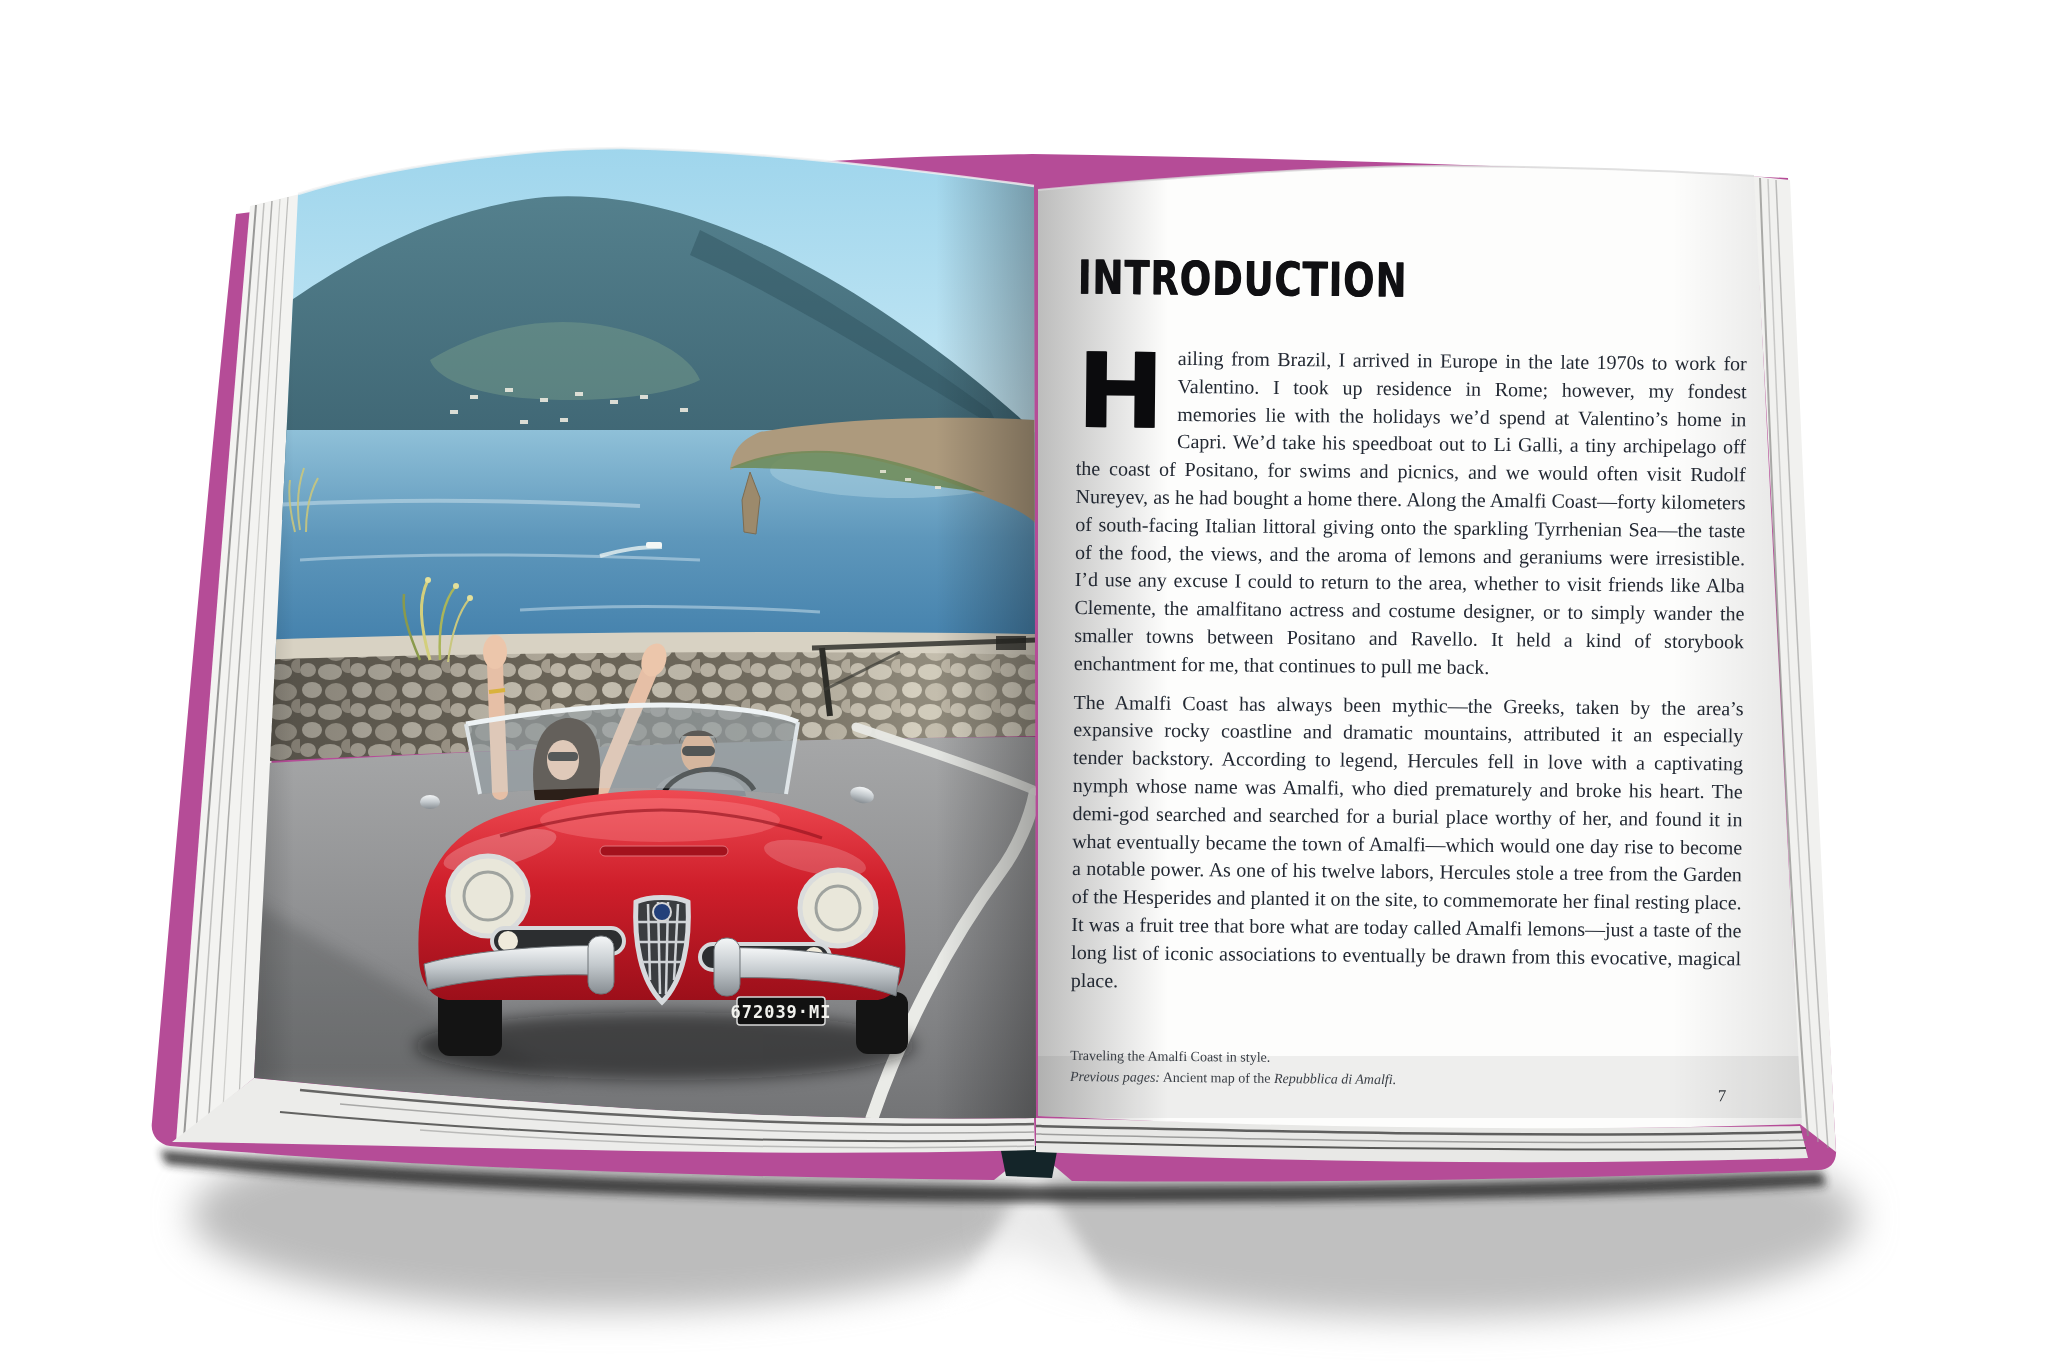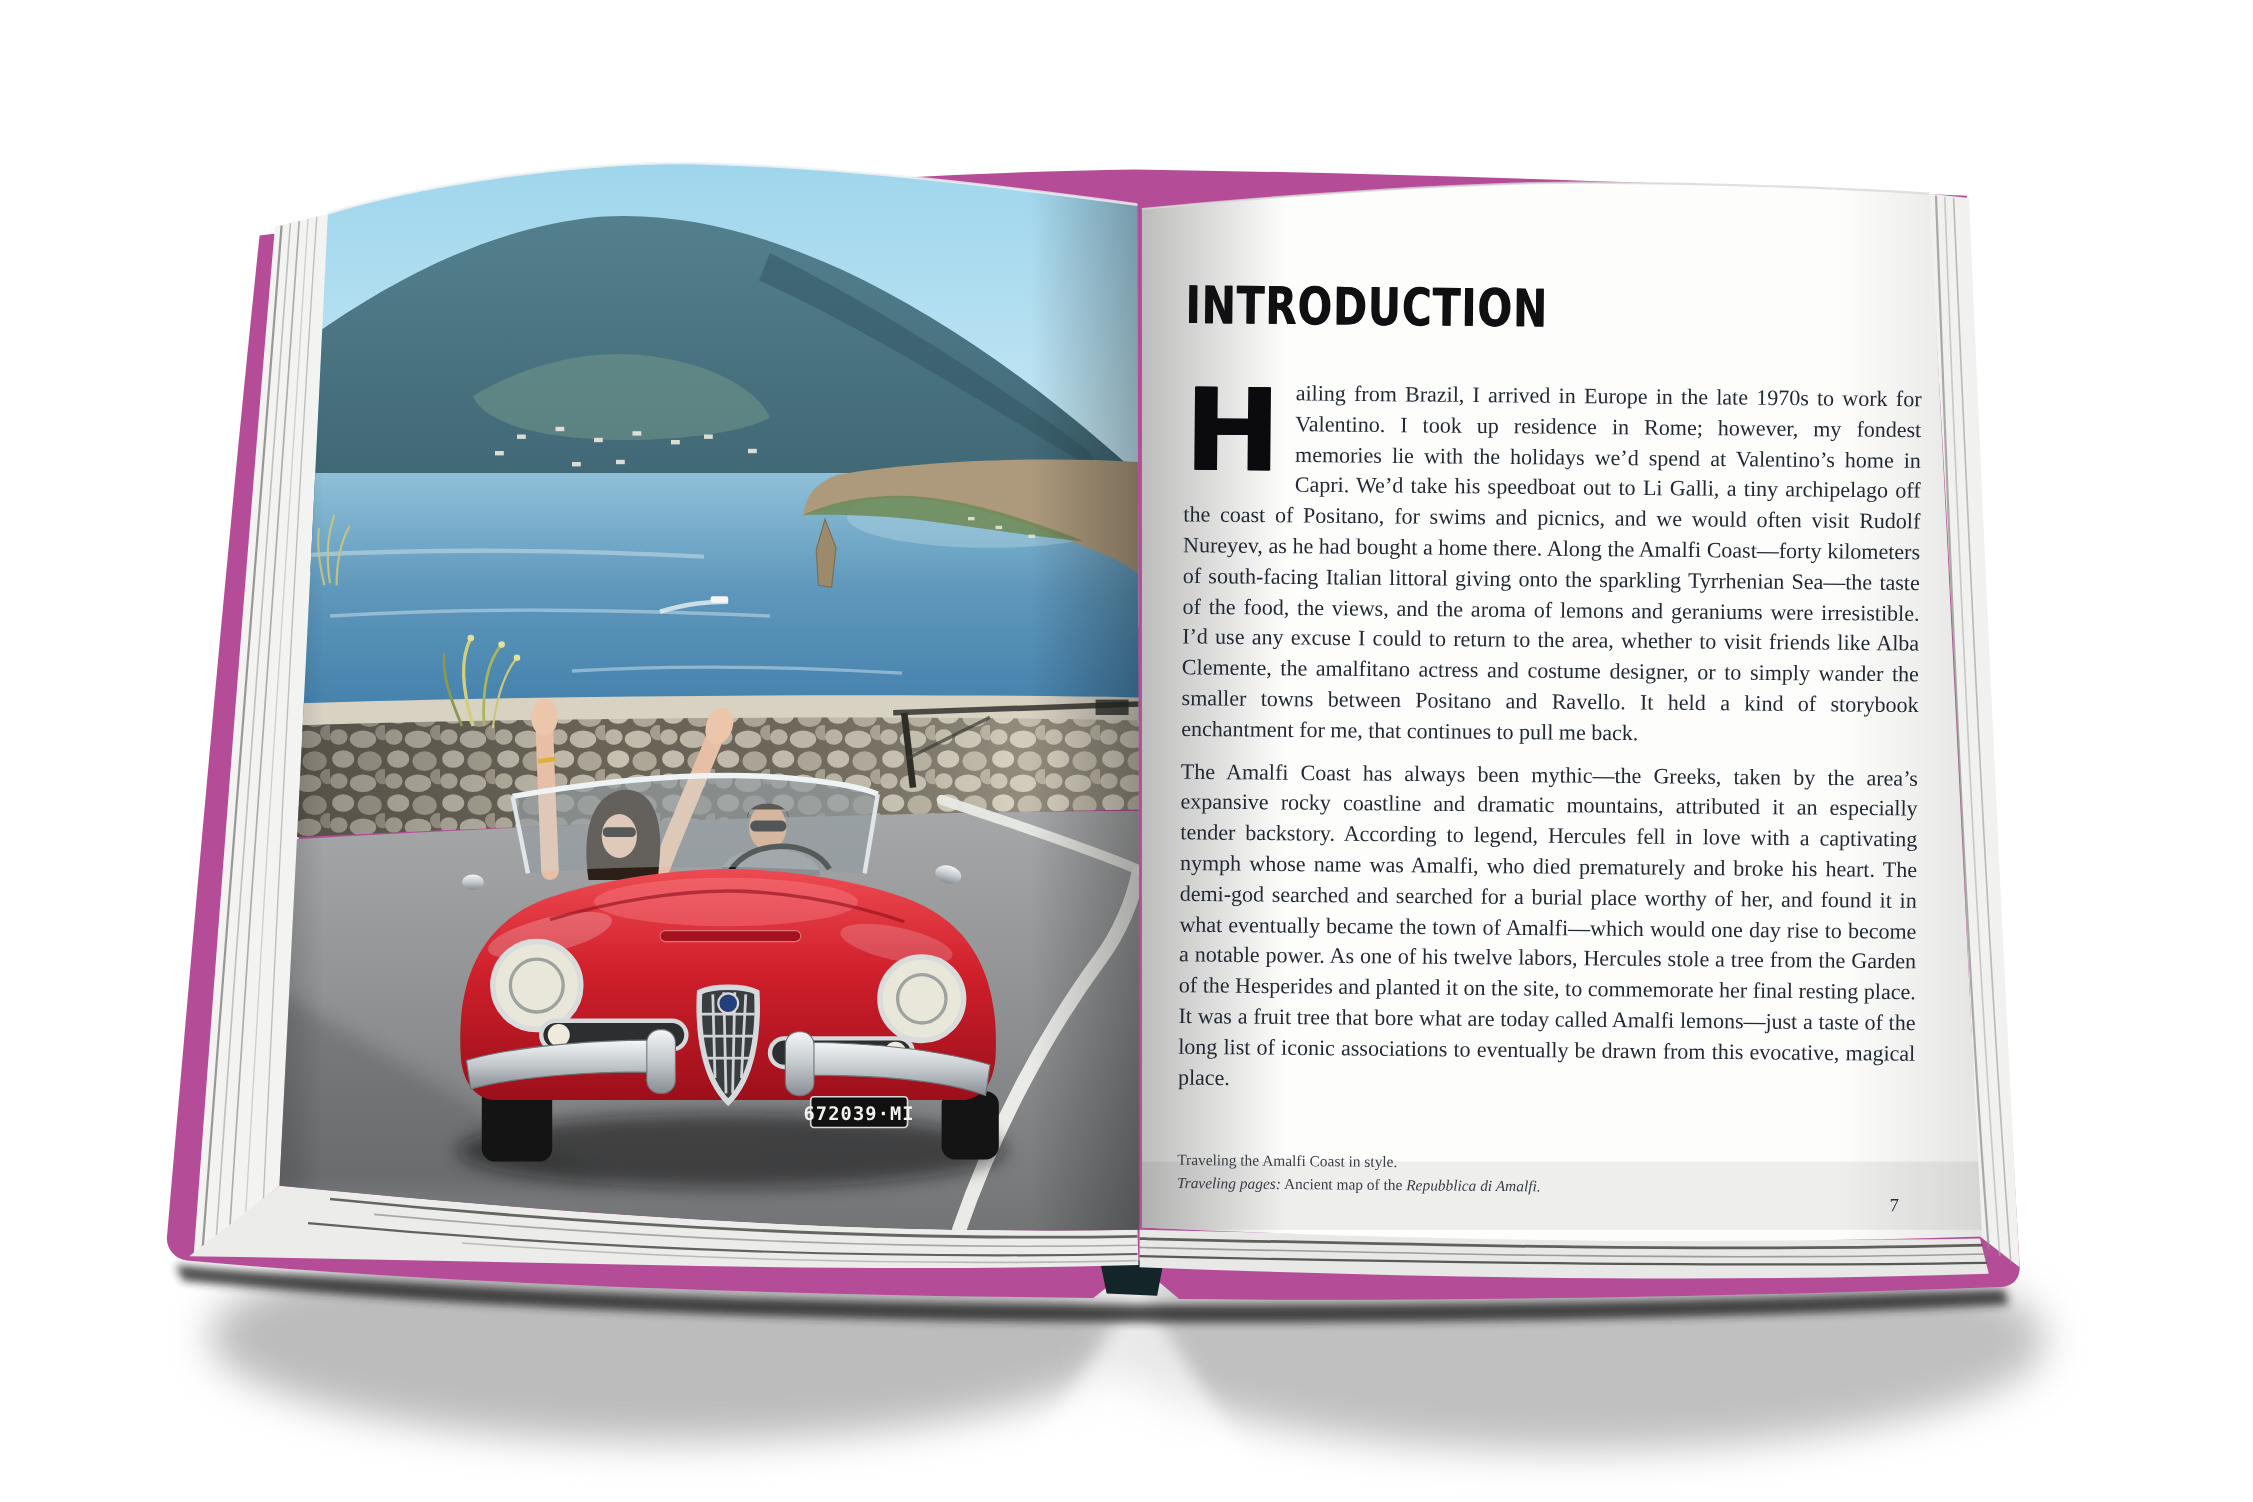--- a/index.html
+++ b/index.html
@@ -295,18 +295,18 @@
 </svg>
 
 <div class="right-page-text">
   <h1 class="intro-title">INTRODUCTION</h1>
   <div class="body-block">
     <p class="para"><span class="dropcap">H</span><span>ailing from Brazil, I arrived in Europe in the late 1970s to work for Valentino. I took up residence in Rome; however, my fondest memories lie with the holidays we’d spend at Valentino’s home in Capri. We’d take his speedboat out to Li Galli, a tiny archipelago off the coast of Positano, for swims and picnics, and we would often visit Rudolf Nureyev, as he had bought a home there. Along the Amalfi Coast—forty kilometers of south-facing Italian littoral giving onto the sparkling Tyrrhenian Sea—the taste of the food, the views, and the aroma of lemons and geraniums were irresistible. I’d use any excuse I could to return to the area, whether to visit friends like Alba Clemente, the amalfitano actress and costume designer, or to simply wander the smaller towns between Positano and Ravello. It held a kind of storybook enchantment for me, that continues to pull me back.</span></p>
     <p class="para">The Amalfi Coast has always been mythic—the Greeks, taken by the area’s expansive rocky coastline and dramatic mountains, attributed it an especially tender backstory. According to legend, Hercules fell in love with a captivating nymph whose name was Amalfi, who died prematurely and broke his heart. The demi-god searched and searched for a burial place worthy of her, and found it in what eventually became the town of Amalfi—which would one day rise to become a notable power. As one of his twelve labors, Hercules stole a tree from the Garden of the Hesperides and planted it on the site, to commemorate her final resting place. It was a fruit tree that bore what are today called Amalfi lemons—just a taste of the long list of iconic associations to eventually be drawn from this evocative, magical place.</p>
   </div>
   <div class="caption">
     <div>Traveling the Amalfi Coast in style.</div>
-    <div><em>Traveling pages:</em><span> Ancient map of the </span><em>Repubblica di Amalfi.</em></div>
+    <div><em>Previous pages:</em><span> Ancient map of the </span><em>Repubblica di Amalfi.</em></div>
   </div>
   <div class="pageno">7</div>
 </div>
 
 </div>
 
 </body></html>

